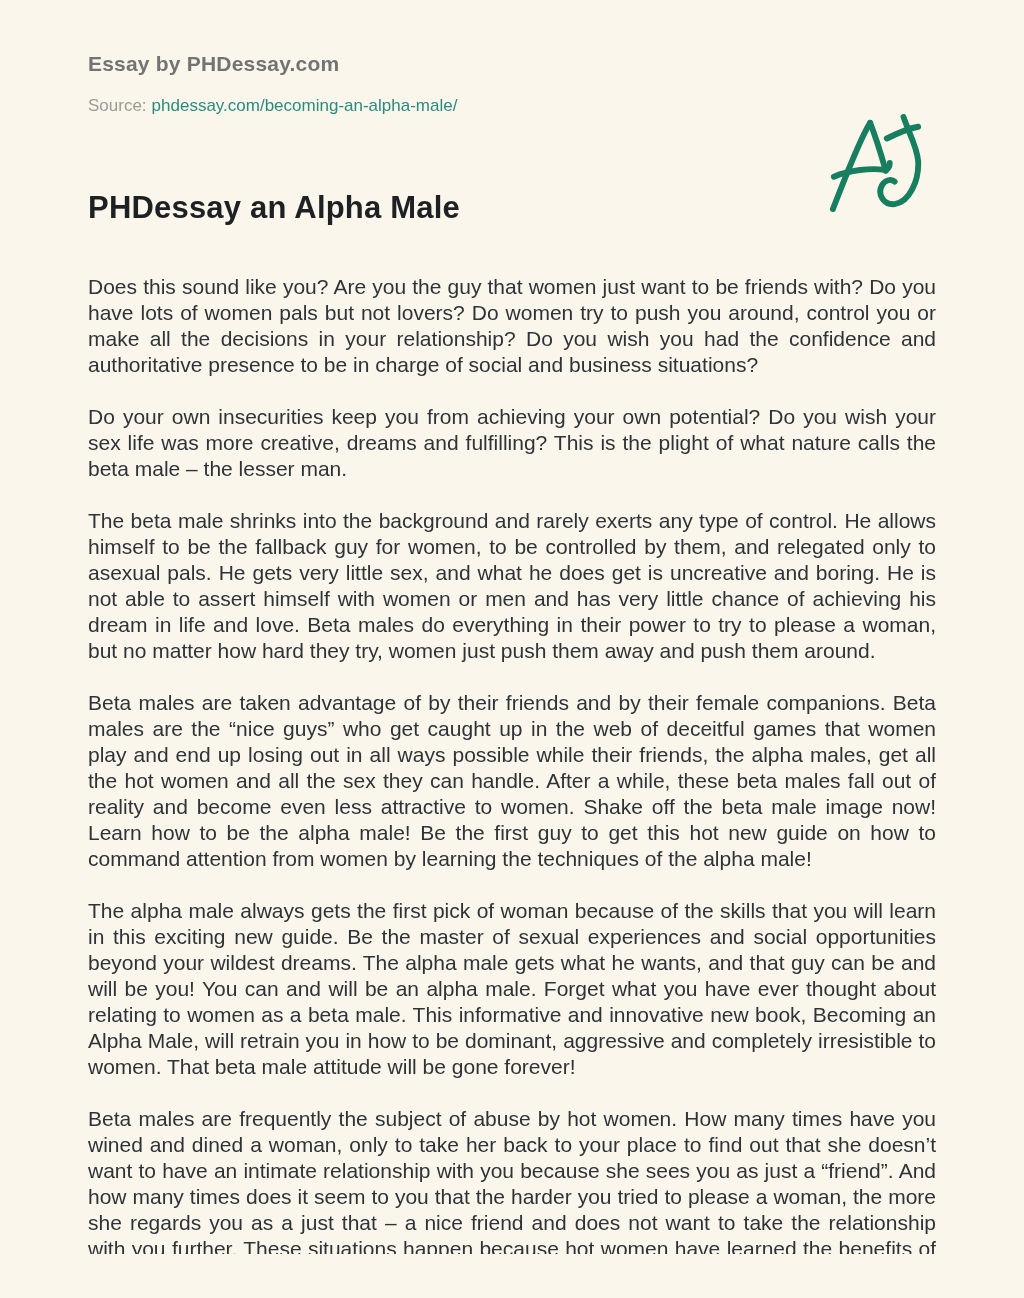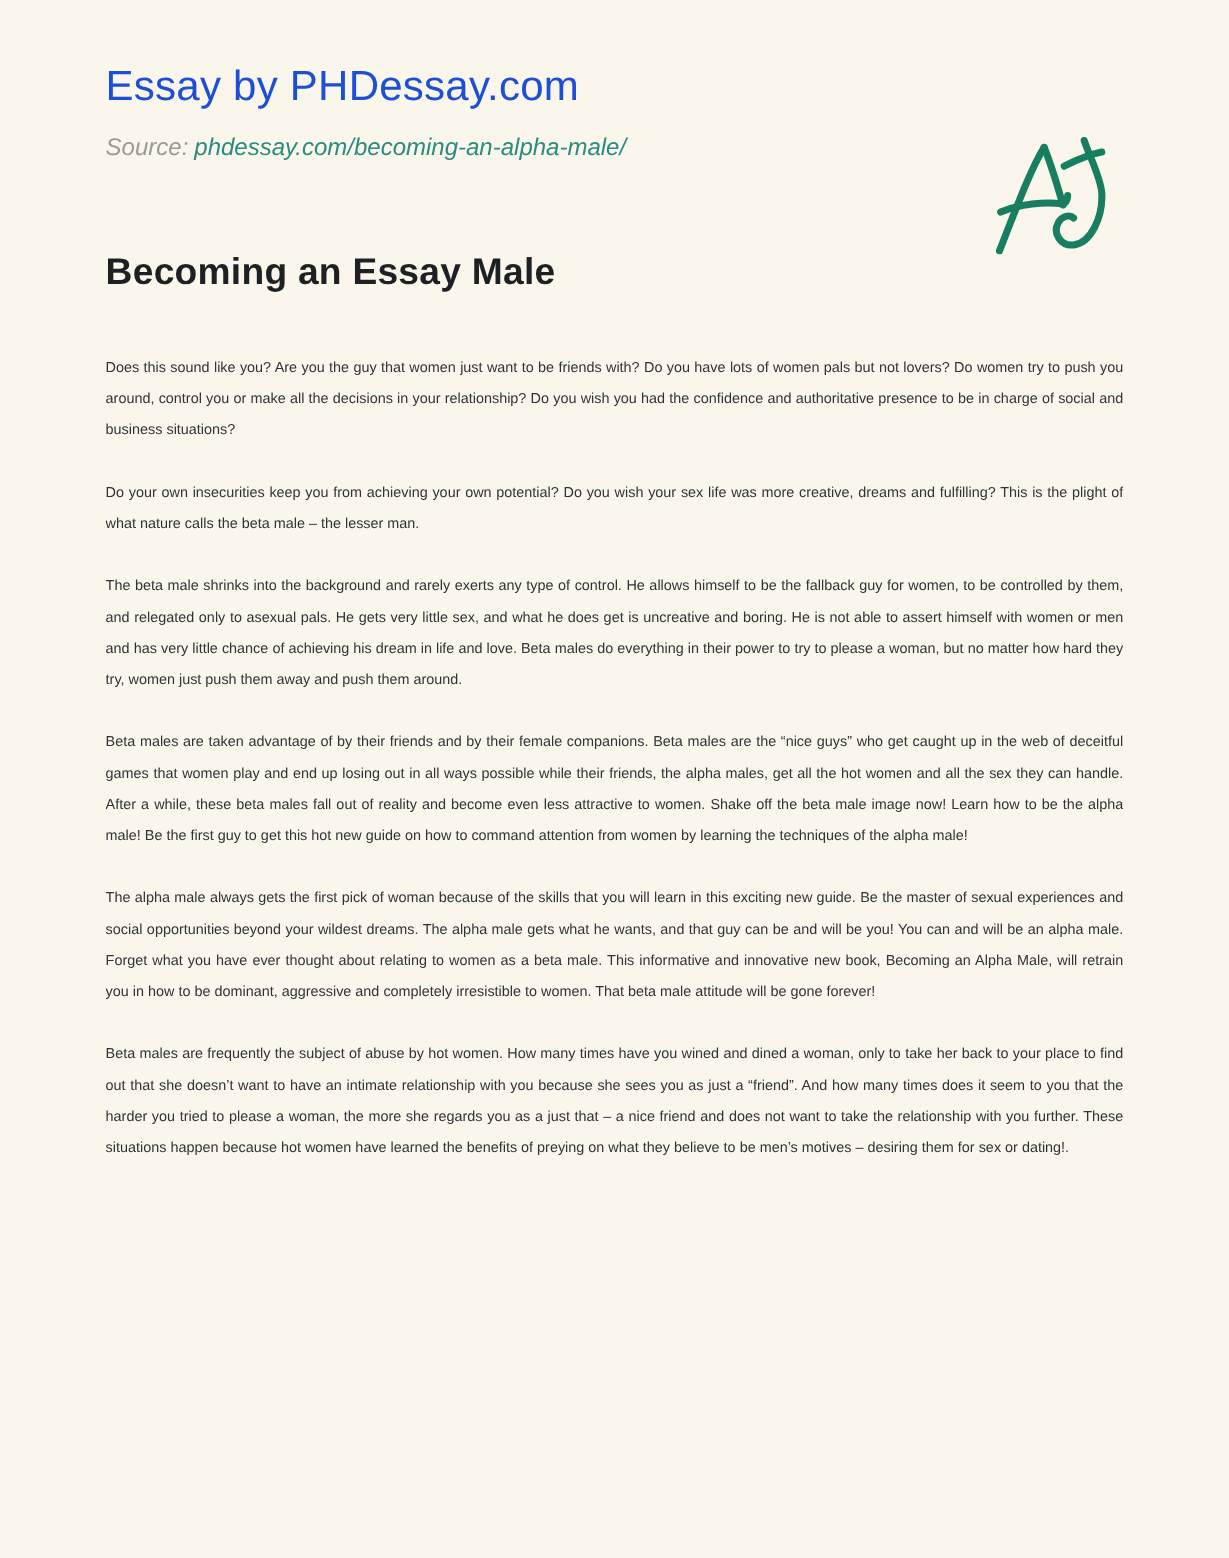--- a/index.html
+++ b/index.html
@@ -16,30 +16,29 @@
   }
   .page {
     position: relative;
     width: 1024px;
     height: 1298px;
     padding: 0 88px;
   }
   
   .header-title {
     margin: 52px 0 0;
-    font-size: 35px;
-    font-weight: 400;
-    color: #1d4ed8;
+    font-size: 21px;
+    font-weight: 700;
+    color: #737373;
     letter-spacing: 0.2px;
   }
   .source-line {
     margin: 20px 0 0;
-    font-size: 20px;
+    font-size: 17px;
     color: #9A9A96;
-    font-style: italic;
   }
   .source-line a {
     color: #2A8C7E;
     text-decoration: none;
     font-weight: 500;
     margin-left: 5px;
     cursor: pointer;
   }
   .logo {
     position: absolute;
@@ -57,21 +56,21 @@
     color: #1E2124;
     letter-spacing: 0.2px;
   }
   .article-body {
     margin-top: 48px;
     max-height: 980px;   
     overflow: hidden;
   }
   .article-body p {
     margin: 0 0 26px;
-    font-size: 12px;
+    font-size: 21px;
     line-height: 26px;
     color: #2F3338;
     text-align: justify;
   }
 </style>
 </head>
 <body>
 
 <div class="page">
 
@@ -90,21 +89,21 @@
         <path d="M6 64 C 22 57 44 55 58 57 C 61 57 63 54 63 50"></path>
 
         <path d="M60 25 C 70 20 81 15 92 13"></path>
 
         <path d="M77 3 C 82 18 91 34 92 48 C 93 68 83 90 68 92 C 57 93 50 82 55 73 C 58 67 65 66 68 69"></path>
       </svg>
     </div>
   </header>
 
   <main>
-    <h1 class="essay-title">Becoming an Essay Male</h1>
+    <h1 class="essay-title">PHDessay an Alpha Male</h1>
 
     <div class="article-body">
       <p>Does this sound like you? Are you the guy that women just want to be friends with? Do you have lots of women pals but not lovers? Do women try to push you around, control you or make all the decisions in your relationship? Do you wish you had the confidence and authoritative presence to be in charge of social and business situations?</p>
       <p>Do your own insecurities keep you from achieving your own potential? Do you wish your sex life was more creative, dreams and fulfilling? This is the plight of what nature calls the beta male – the lesser man.</p>
       <p>The beta male shrinks into the background and rarely exerts any type of control. He allows himself to be the fallback guy for women, to be controlled by them, and relegated only to asexual pals. He gets very little sex, and what he does get is uncreative and boring. He is not able to assert himself with women or men and has very little chance of achieving his dream in life and love. Beta males do everything in their power to try to please a woman, but no matter how hard they try, women just push them away and push them around.</p>
       <p>Beta males are taken advantage of by their friends and by their female companions. Beta males are the “nice guys” who get caught up in the web of deceitful games that women play and end up losing out in all ways possible while their friends, the alpha males, get all the hot women and all the sex they can handle. After a while, these beta males fall out of reality and become even less attractive to women. Shake off the beta male image now! Learn how to be the alpha male! Be the first guy to get this hot new guide on how to command attention from women by learning the techniques of the alpha male!</p>
       <p>The alpha male always gets the first pick of woman because of the skills that you will learn in this exciting new guide. Be the master of sexual experiences and social opportunities beyond your wildest dreams. The alpha male gets what he wants, and that guy can be and will be you! You can and will be an alpha male. Forget what you have ever thought about relating to women as a beta male. This informative and innovative new book, Becoming an Alpha Male, will retrain you in how to be dominant, aggressive and completely irresistible to women. That beta male attitude will be gone forever!</p>
       <p>Beta males are frequently the subject of abuse by hot women. How many times have you wined and dined a woman, only to take her back to your place to find out that she doesn’t want to have an intimate relationship with you because she sees you as just a “friend”. And how many times does it seem to you that the harder you tried to please a woman, the more she regards you as a just that – a nice friend and does not want to take the relationship with you further. These situations happen because hot women have learned the benefits of preying on what they believe to be men’s motives – desiring them for sex or dating!.</p>
     </div>
   </main>

